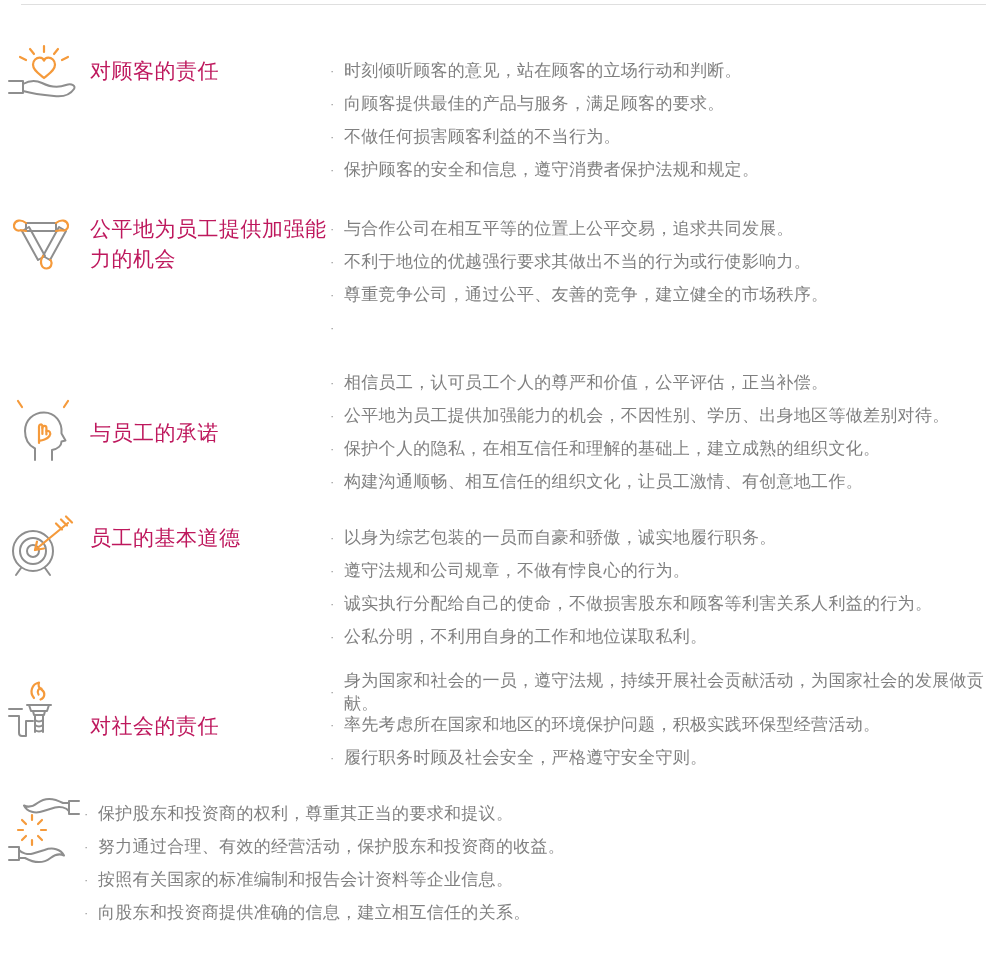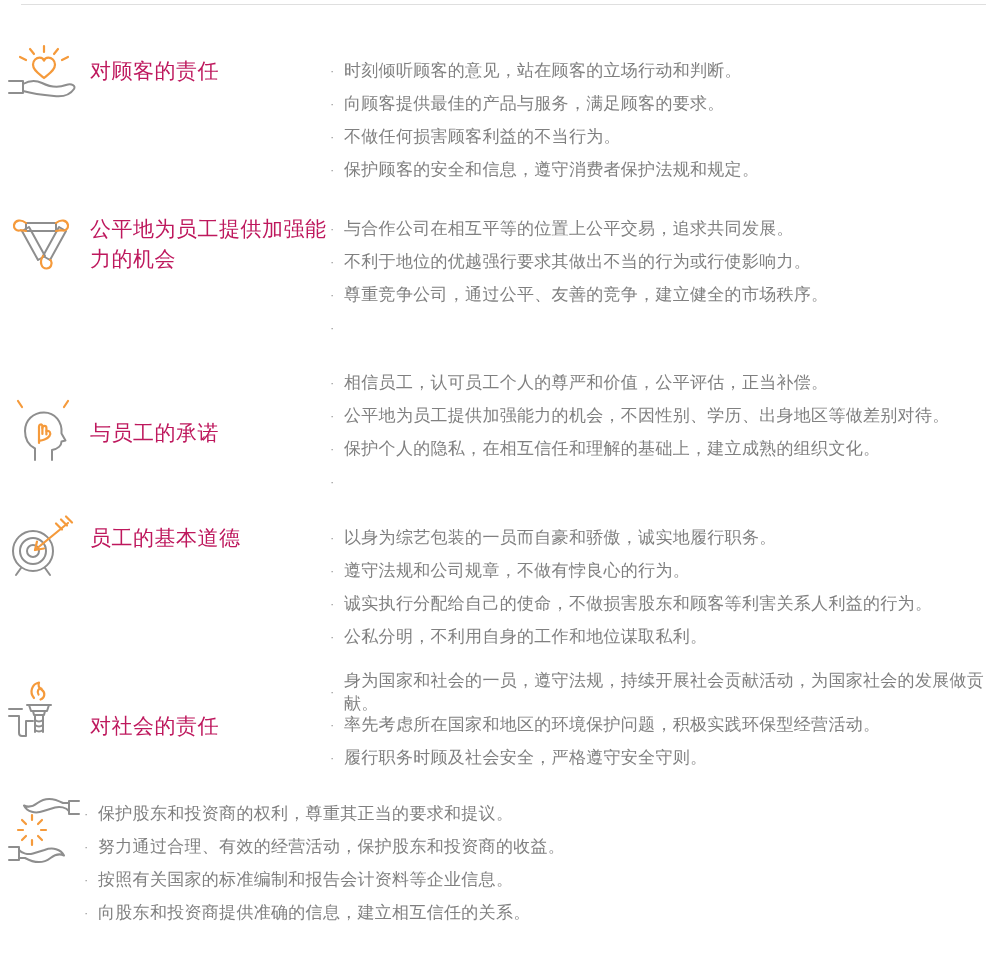--- a/index.html
+++ b/index.html
@@ -133,20 +133,21 @@
       <li>
           <span class="dot">·</span>
           <span class="btext">公平地为员工提供加强能力的机会，不因性别、学历、出身地区等做差别对待。</span>
         </li>
       <li>
           <span class="dot">·</span>
           <span class="btext">保护个人的隐私，在相互信任和理解的基础上，建立成熟的组织文化。</span>
         </li>
       <li>
           <span class="dot">·</span>
+          <span class="btext">构建沟通顺畅、相互信任的组织文化，让员工激情、有创意地工作。</span>
         </li>
     </ul>
   </div>
 
   <div class="section section-3">
     <div class="icon-box">
       <svg width="76" height="68" viewBox="0 0 76 68">
         <g class="g">
           <circle cx="27" cy="38" r="20"></circle>
           <circle cx="27" cy="38" r="13"></circle>

